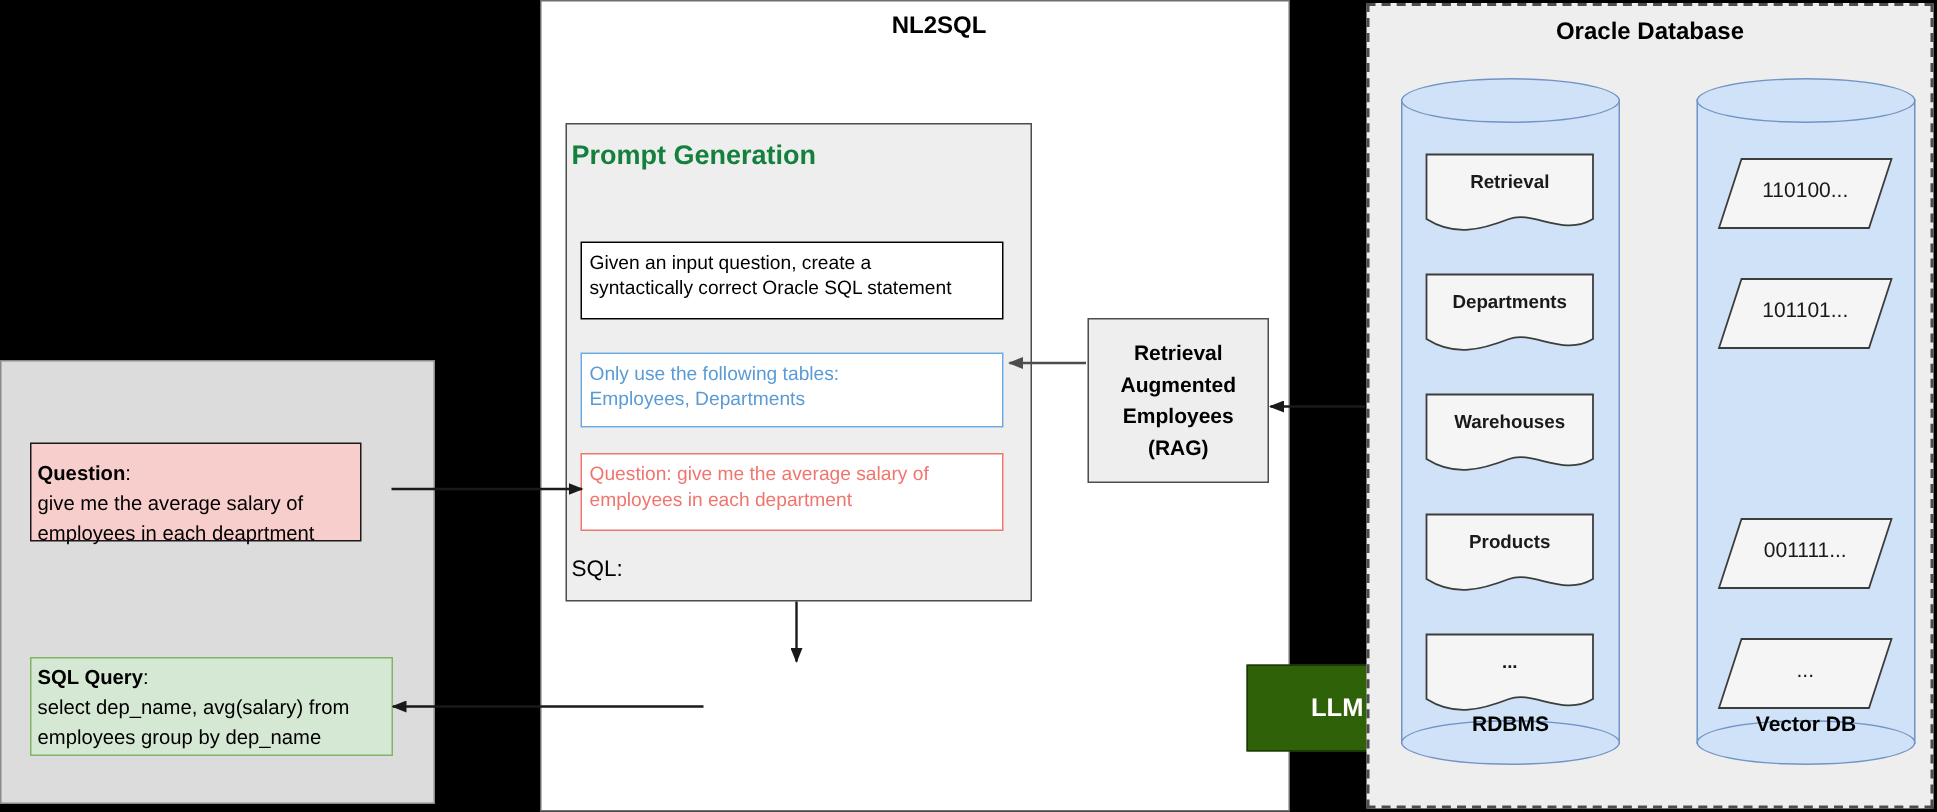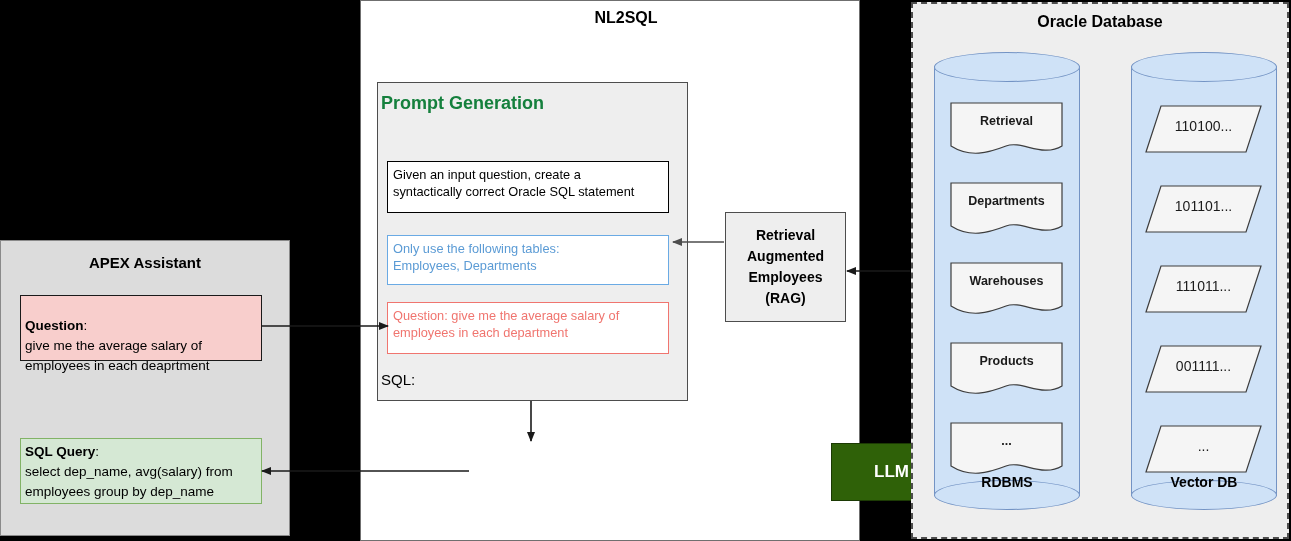--- a/index.html
+++ b/index.html
@@ -44,25 +44,25 @@
     font-size: 15px;
     color: #000;
   }
   .panel-apex .panel-title { top: 13px; }
   .panel-nl2sql .panel-title { top: 8px; font-size: 16px; padding-left: 32px; }
   .panel-oracle .panel-title { top: 9px; font-size: 16px; }
 
   
   .box-question {
     position: absolute; left: 19px; top: 54px;
-    width: 242px; height: 66px;
+    width: 221px; height: 66px;
     background: #f8cecc;
     border: 1px solid #1a1a1a;
     box-sizing: border-box;
-    padding: 20px 4px 0 4px;
+    padding: 10px 4px 0 4px;
     font-size: 13.5px;
     line-height: 20px;
     color: #000;
   }
   .box-sqlquery {
     position: absolute; left: 19px; top: 197px;
     width: 242px; height: 66px;
     background: #d5e8d4;
     border: 1px solid #82b366;
     box-sizing: border-box;
@@ -197,21 +197,20 @@
     pointer-events: none;
     z-index: 20;
   }
 </style>
 </head>
 <body>
 
 <div class="stage">
 
   <div class="panel-apex">
-    <div class="panel-title">APEX Assistant</div>
 
     <div class="box-question">
       <span class="box-label">Question</span><span>:</span><br>
       <span>give me the average salary of</span><br>
       <span>employees in each deaprtment</span>
     </div>
 
     <div class="box-sqlquery">
       <span class="box-label">SQL Query</span><span>:</span><br>
       <span>select dep_name, avg(salary) from</span><br>
@@ -316,26 +315,20 @@
       <div class="para-text">110100...</div>
     </div>
 
     <div class="para-shape" style="top:133px;">
       <svg width="117" height="48" viewBox="0 0 117 48">
         <path d="M16,1 L116,1 L101,47 L1,47 Z" fill="#f5f5f5" stroke="#3d3d3d" stroke-width="1.2"></path>
       </svg>
       <div class="para-text">101101...</div>
     </div>
 
-    <div class="para-shape" style="top:213px;">
-      <svg width="117" height="48" viewBox="0 0 117 48">
-        <path d="M16,1 L116,1 L101,47 L1,47 Z" fill="#f5f5f5" stroke="#3d3d3d" stroke-width="1.2"></path>
-      </svg>
-      <div class="para-text">111011...</div>
-    </div>
 
     <div class="para-shape" style="top:293px;">
       <svg width="117" height="48" viewBox="0 0 117 48">
         <path d="M16,1 L116,1 L101,47 L1,47 Z" fill="#f5f5f5" stroke="#3d3d3d" stroke-width="1.2"></path>
       </svg>
       <div class="para-text">001111...</div>
     </div>
 
     <div class="para-shape" style="top:373px;">
       <svg width="117" height="48" viewBox="0 0 117 48">

